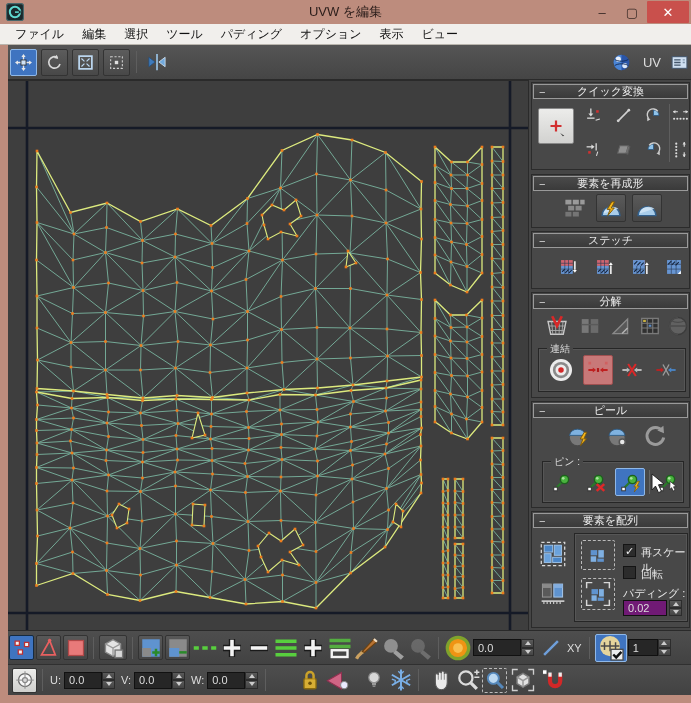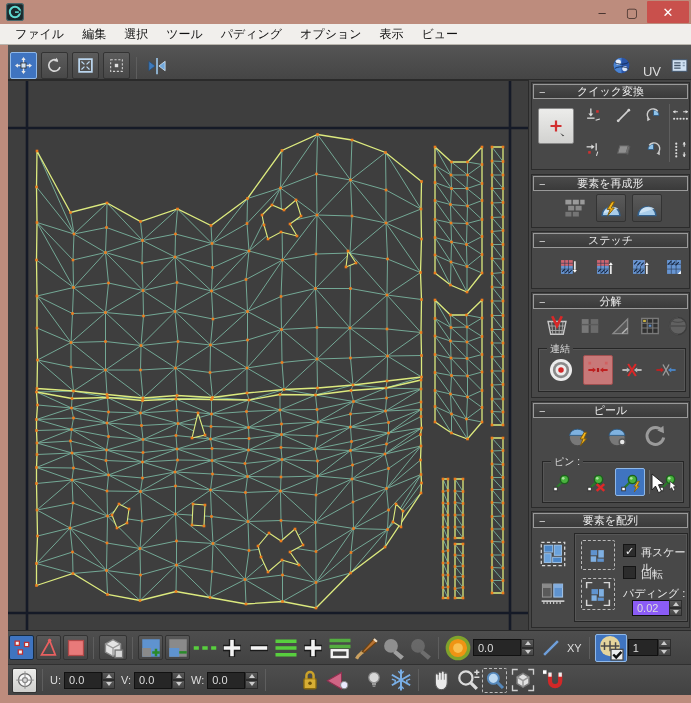--- a/index.html
+++ b/index.html
@@ -9,21 +9,21 @@
   .titlebar{position:absolute;left:0;top:0;width:691px;height:24px;background:#bd8c7d;display:flex;align-items:center;}
   .titlebar .appicon{margin-left:6px;width:18px;height:18px;}
   .title-text{position:absolute;left:0;right:0;text-align:center;font-size:13px;color:#2b1d1a;}
   .winbtn{width:30px;height:22px;display:flex;align-items:center;justify-content:center;color:#3a2a26;font-size:13px;}
   .winbtns{position:absolute;right:2px;top:0;display:flex;height:24px;align-items:center;}
   .winbtn.close{width:42px;height:22px;background:#c9504c;color:#fff;border-radius:1px;}
   
   .menubar{position:absolute;left:0;top:24px;width:691px;height:21px;background:#f1efec;border-bottom:1px solid #b9b5ad;display:flex;align-items:center;padding-left:6px;}
   .menuitem{padding:2px 9px;font-size:12px;color:#111;}
   
-  .toolbar{position:absolute;left:0;top:45px;width:691px;height:35px;background:linear-gradient(#555,#454545);border-bottom:1px solid #2a2a2a;display:flex;align-items:flex-end;}
+  .toolbar{position:absolute;left:0;top:45px;width:691px;height:35px;background:linear-gradient(#555,#454545);border-bottom:1px solid #2a2a2a;display:flex;align-items:center;}
   .tbtn{width:27px;height:27px;margin:0 2px;border:1px solid #333;border-radius:2px;background:linear-gradient(#5c5c5c,#484848);display:flex;align-items:center;justify-content:center;}
   .tbtn.active{background:#3f74c0;border-color:#1d3least;}
   .tbtn.active{background:#3f74c0;border-color:#8fb8e8;}
   .vsep{width:1px;height:22px;background:#2e2e2e;border-right:1px solid #5e5e5e;margin:0 4px;}
   .uvlabel{color:#ddd;font-size:13px;margin:0 6px;}
   .combo{height:20px;background:#fff;border:1px solid #7a7a7a;display:flex;align-items:center;font-size:11px;color:#111;padding:0 3px;position:relative;}
   .combo .arrow{margin-left:auto;width:0;height:0;border-left:4px solid transparent;border-right:4px solid transparent;border-top:5px solid #555;}
   
   #canvas{position:absolute;left:8px;top:80px;width:520px;height:550px;background:#3e3e3e;border-top:1px solid #2a2a2a;}
   #canvas svg{display:block;}
@@ -38,21 +38,21 @@
   .sbody{position:relative;}
   .pbtn{position:absolute;border:1px solid #333;border-radius:2px;background:linear-gradient(#5a5a5a,#464646);display:flex;align-items:center;justify-content:center;}
   .pbtn.light{background:linear-gradient(#ececea,#d2d2d0);border-color:#888;}
   .pbtn.activeblue{background:#3f74c0;border-color:#8fb8e8;}
   .pbtn.pink{background:#c87878;border-color:#a05050;}
   .pbtn.flat{border-color:transparent;background:transparent;}
   .grpbox{position:absolute;border:1px solid #262626;box-shadow:0 0 0 1px #565656 inset;}
   .grplabel{position:absolute;top:-7px;left:8px;background:#484848;padding:0 3px;font-size:10px;color:#ddd;}
   .cbx{position:absolute;width:13px;height:13px;background:#2c2c2c;border:1px solid #141414;color:#eee;font-size:11px;line-height:12px;text-align:center;}
   .cblabel{position:absolute;font-size:11px;color:#e8e8e8;}
-  .spinner{position:absolute;height:16px;background:#8b5cf6;border:1px solid #111;color:#ddd;font-size:11px;display:flex;align-items:center;padding-left:4px;margin-left:9px;}
+  .spinner{position:absolute;height:16px;background:#701a75;border:1px solid #111;color:#ddd;font-size:11px;display:flex;align-items:center;padding-left:4px;}
   .spinbtns{position:absolute;width:13px;height:16px;display:flex;flex-direction:column;}
   .spinbtns div{flex:1;background:linear-gradient(#5a5a5a,#444);border:1px solid #2c2c2c;display:flex;align-items:center;justify-content:center;}
   .spinbtns div:after{content:"";width:0;height:0;border-left:3px solid transparent;border-right:3px solid transparent;}
   .spinbtns .up:after{border-bottom:4px solid #ccc;}
   .spinbtns .dn:after{border-top:4px solid #ccc;}
   
   .brow{position:absolute;left:8px;width:683px;background:linear-gradient(#4e4e4e,#424242);display:flex;align-items:center;}
   #brow1{top:630px;height:34px;border-top:1px solid #2a2a2a;}
   #brow2{top:664px;height:31px;border-top:1px solid #303030;}
   .bbtn{width:25px;height:25px;margin:0 1px;border:1px solid #333;border-radius:2px;background:linear-gradient(#585858,#464646);display:flex;align-items:center;justify-content:center;flex:none;}
@@ -78,20 +78,21 @@
 
   <div class="titlebar">
     <span class="appicon" style="display: flex; align-items: center; justify-content: center;">
         <svg width="18" height="18" viewBox="0 0 16 16">
           <rect x="0.5" y="0.5" width="15" height="15" rx="2" fill="#1b282b" stroke="#47666a"></rect>
           <circle cx="8" cy="8" r="4.6" fill="none" stroke="#5fd8cf" stroke-width="1.8"></circle>
           <rect x="8" y="6.8" width="5" height="2.4" fill="#1b282b"></rect>
           <rect x="8" y="7.4" width="3.4" height="1.4" fill="#5fd8cf"></rect>
         </svg>
       </span>
+    <span class="title-text">UVW を編集</span>
     <span class="winbtns">
       <span class="winbtn">–</span>
       <span class="winbtn">▢</span>
       <span class="winbtn close">✕</span>
     </span>
   </div>
 
   <div class="menubar">
     <span class="menuitem">ファイル</span>
     <span class="menuitem">編集</span>

